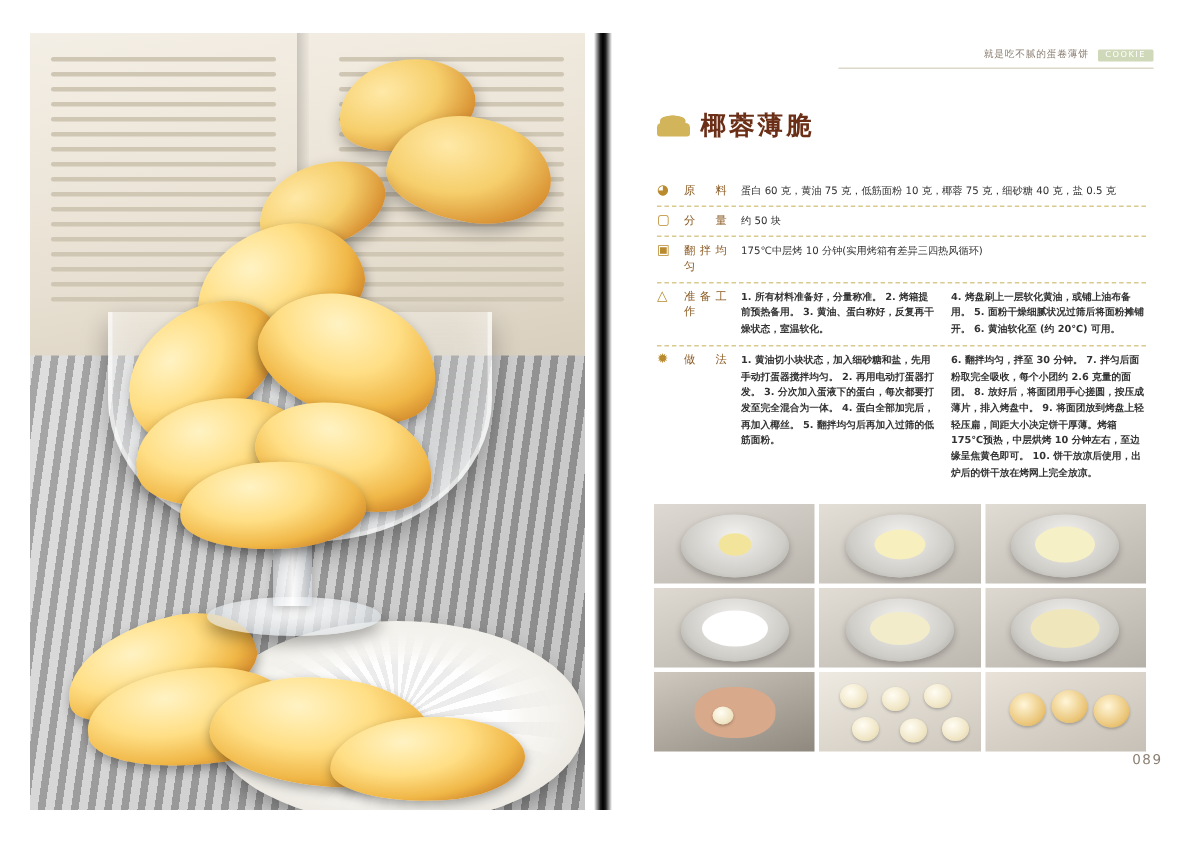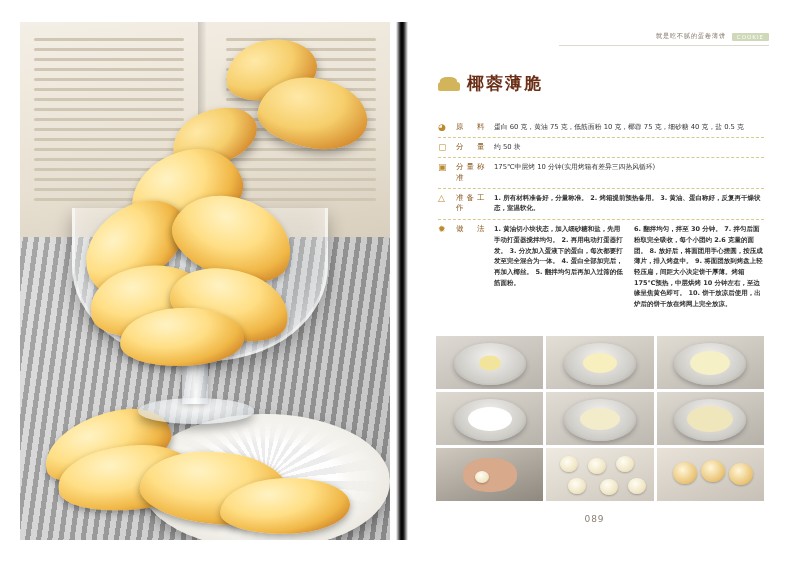--- a/index.html
+++ b/index.html
@@ -171,21 +171,21 @@
   .cell.c6{background:linear-gradient(160deg,#ddd8d0,#b5b0a8);}
   .cell.c7{background:linear-gradient(160deg,#cfc9bf,#8e887f);}
   .cell.c8{background:linear-gradient(160deg,#efeae1,#cdc7bd);}
   .cell.c9{background:linear-gradient(160deg,#e8e2d8,#c6c0b6);}
   .dough{
     position:absolute;border-radius:50%;
     background:radial-gradient(ellipse at 40% 35%,#fffdf3,#f1e7c8 60%,#ddcfa4 100%);
     box-shadow:0 1px 2px rgba(0,0,0,.25);
   }
   .page-num{
-    position:absolute;left:0;right:0;bottom:16px;text-align:center;
+    position:absolute;left:0;right:0;bottom:28px;text-align:right;
     font-size:9px;color:#8a7f72;letter-spacing:1px;
   }
 </style>
 </head>
 <body>
 
 <div class="spread">
 
   <div class="left-page">
     <div class="photo-bg"></div>
@@ -280,33 +280,38 @@
       </div>
 
       <div class="meta-row">
         <span class="meta-icon">▢</span>
         <span class="meta-label">分　量</span>
         <span class="meta-value">约 50 块</span>
       </div>
 
       <div class="meta-row">
         <span class="meta-icon">▣</span>
-        <span class="meta-label">分量称准</span>
+        <span class="meta-label">翻拌均匀</span>
         <span class="meta-value">175℃中层烤 10 分钟(实用烤箱有差异三四热风循环)</span>
       </div>
 
       <div class="meta-row">
         <span class="meta-icon">△</span>
         <span class="meta-label">准备工作</span>
         <span class="meta-value">
           <span class="meta-col-wrap">
             <span class="meta-col">
               <span class="step">1. 所有材料准备好，分量称准。</span>
               <span class="step">2. 烤箱提前预热备用。</span>
               <span class="step">3. 黄油、蛋白称好，反复再干燥状态，室温软化。</span>
+            </span>
+            <span class="meta-col">
+              <span class="step">4. 烤盘刷上一层软化黄油，或铺上油布备用。</span>
+              <span class="step">5. 面粉干燥细腻状况过筛后将面粉摊铺开。</span>
+              <span class="step">6. 黄油软化至 (约 20℃) 可用。</span>
             </span>
           </span>
         </span>
       </div>
 
       <div class="meta-row" style="border-bottom:none;">
         <span class="meta-icon">✹</span>
         <span class="meta-label">做　法</span>
         <span class="meta-value">
           <span class="meta-col-wrap">

